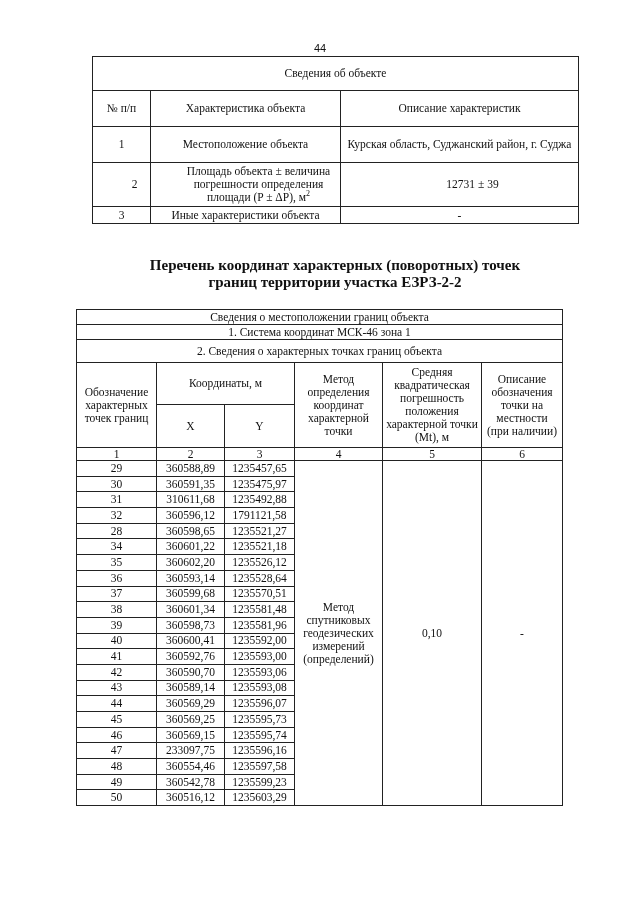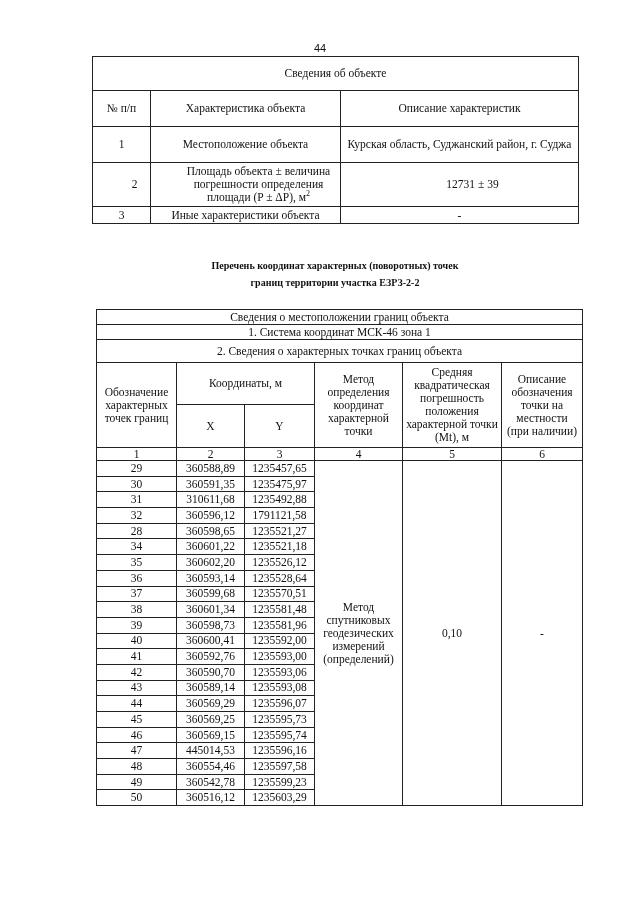--- a/index.html
+++ b/index.html
@@ -14,23 +14,23 @@
   table { border-collapse: collapse; position: absolute; table-layout: fixed; }
   td { border: 1px solid #222; text-align: center; vertical-align: middle; padding: 0 2px; font-size: 11.5px; line-height: 13px; }
   #obj-table { left: 92px; top: 56px; width: 486px; }
   #obj-table .h1 td { height: 33px; }
   #obj-table .h2 td { height: 35px; margin-top: 9px; }
   #obj-table .r1 td { height: 35px; }
   #obj-table .r2 td { height: 43px; padding-left: 28px; }
   #obj-table .r3 td { height: 16px; }
   .heading {
     position: absolute; top: 257px; left: 92px; width: 486px; text-align: center;
-    font-weight: bold; font-size: 10px; line-height: 17px;
+    font-weight: bold; font-size: 15px; line-height: 17px;
   }
-  #coord-table { left: 96px; top: 309px; width: 486px; }
+  #coord-table { left: 76px; top: 309px; width: 486px; }
   #coord-table .t1 td { height: 14px; }
   #coord-table .t2 td { height: 14px; }
   #coord-table .t3 td { height: 22px; }
   #coord-table .hdr-a td { height: 41px; }
   #coord-table .hdr-b td { height: 42px; }
   #coord-table .nums td { height: 12px; line-height: 12px; }
   #coord-table .data td { height: 14.7px; line-height: 13px; padding: 0 2px; }
   #coord-table .data td.span { vertical-align: middle; }
   sup { font-size: 8px; line-height: 0; }
 </style>
@@ -203,21 +203,21 @@
         <td>360569,25</td>
         <td>1235595,73</td>
       </tr>
       <tr class="data">
         <td>46</td>
         <td>360569,15</td>
         <td>1235595,74</td>
       </tr>
       <tr class="data">
         <td>47</td>
-        <td>445014,53</td>
+        <td>233097,75</td>
         <td>1235596,16</td>
       </tr>
       <tr class="data">
         <td>48</td>
         <td>360554,46</td>
         <td>1235597,58</td>
       </tr>
       <tr class="data">
         <td>49</td>
         <td>360542,78</td>

